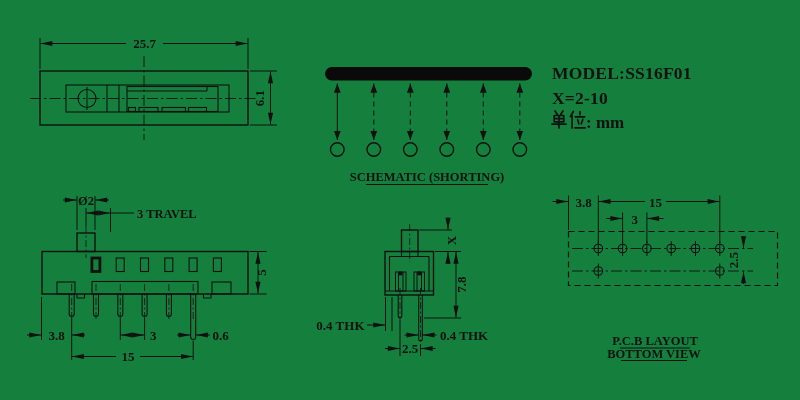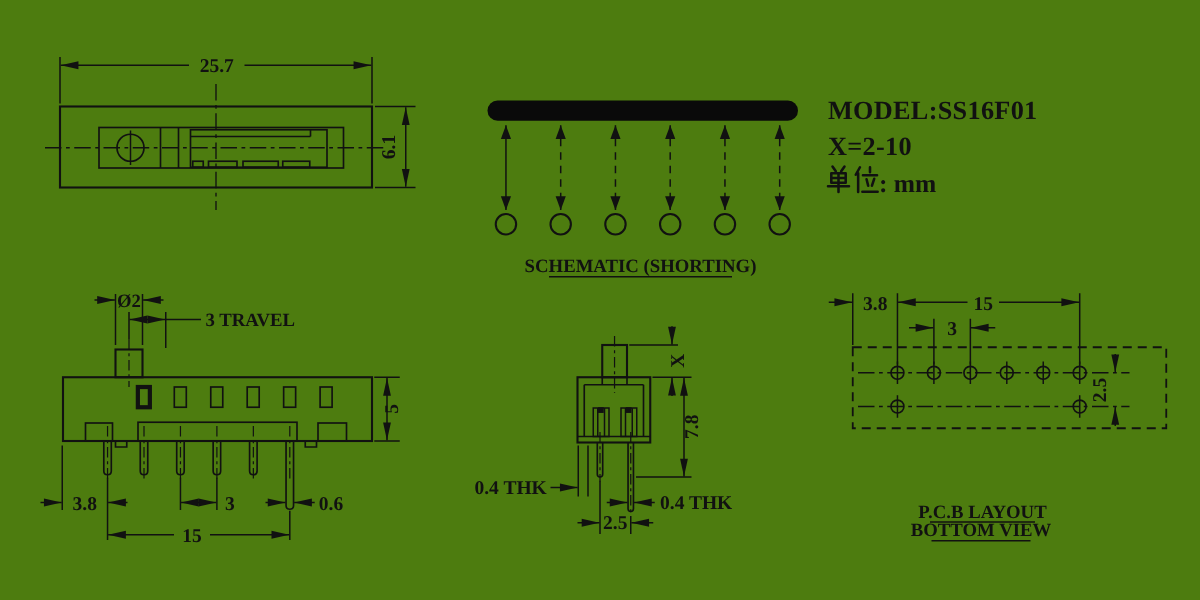--- a/index.html
+++ b/index.html
@@ -1,16 +1,16 @@
 <!DOCTYPE html>
 <html><head>
 <meta charset="utf-8">
 <style>
   html,body{margin:0;padding:0;background:#fff;}
-  #stage{position:relative;width:800px;height:400px;background:#4d7c0f;overflow:hidden;}
+  #stage{position:relative;width:800px;height:400px;background:#15803d;overflow:hidden;}
   svg{position:absolute;left:0;top:0;}
   text{font-family:"Liberation Serif","DejaVu Serif",serif;font-weight:bold;fill:#111;}
   .t13{font-size:13px;}
   .t12{font-size:12.5px;}
   .title{font-size:17.5px;letter-spacing:0.2px;}
   .mm{font-size:17px;}
   .thin{stroke:#111;stroke-width:1;fill:none;}
   .obj{stroke:#111;stroke-width:1.4;fill:none;}
   .obj2{stroke:#111;stroke-width:1.1;fill:none;}
   .dim{stroke:#111;stroke-width:1;fill:none;}

